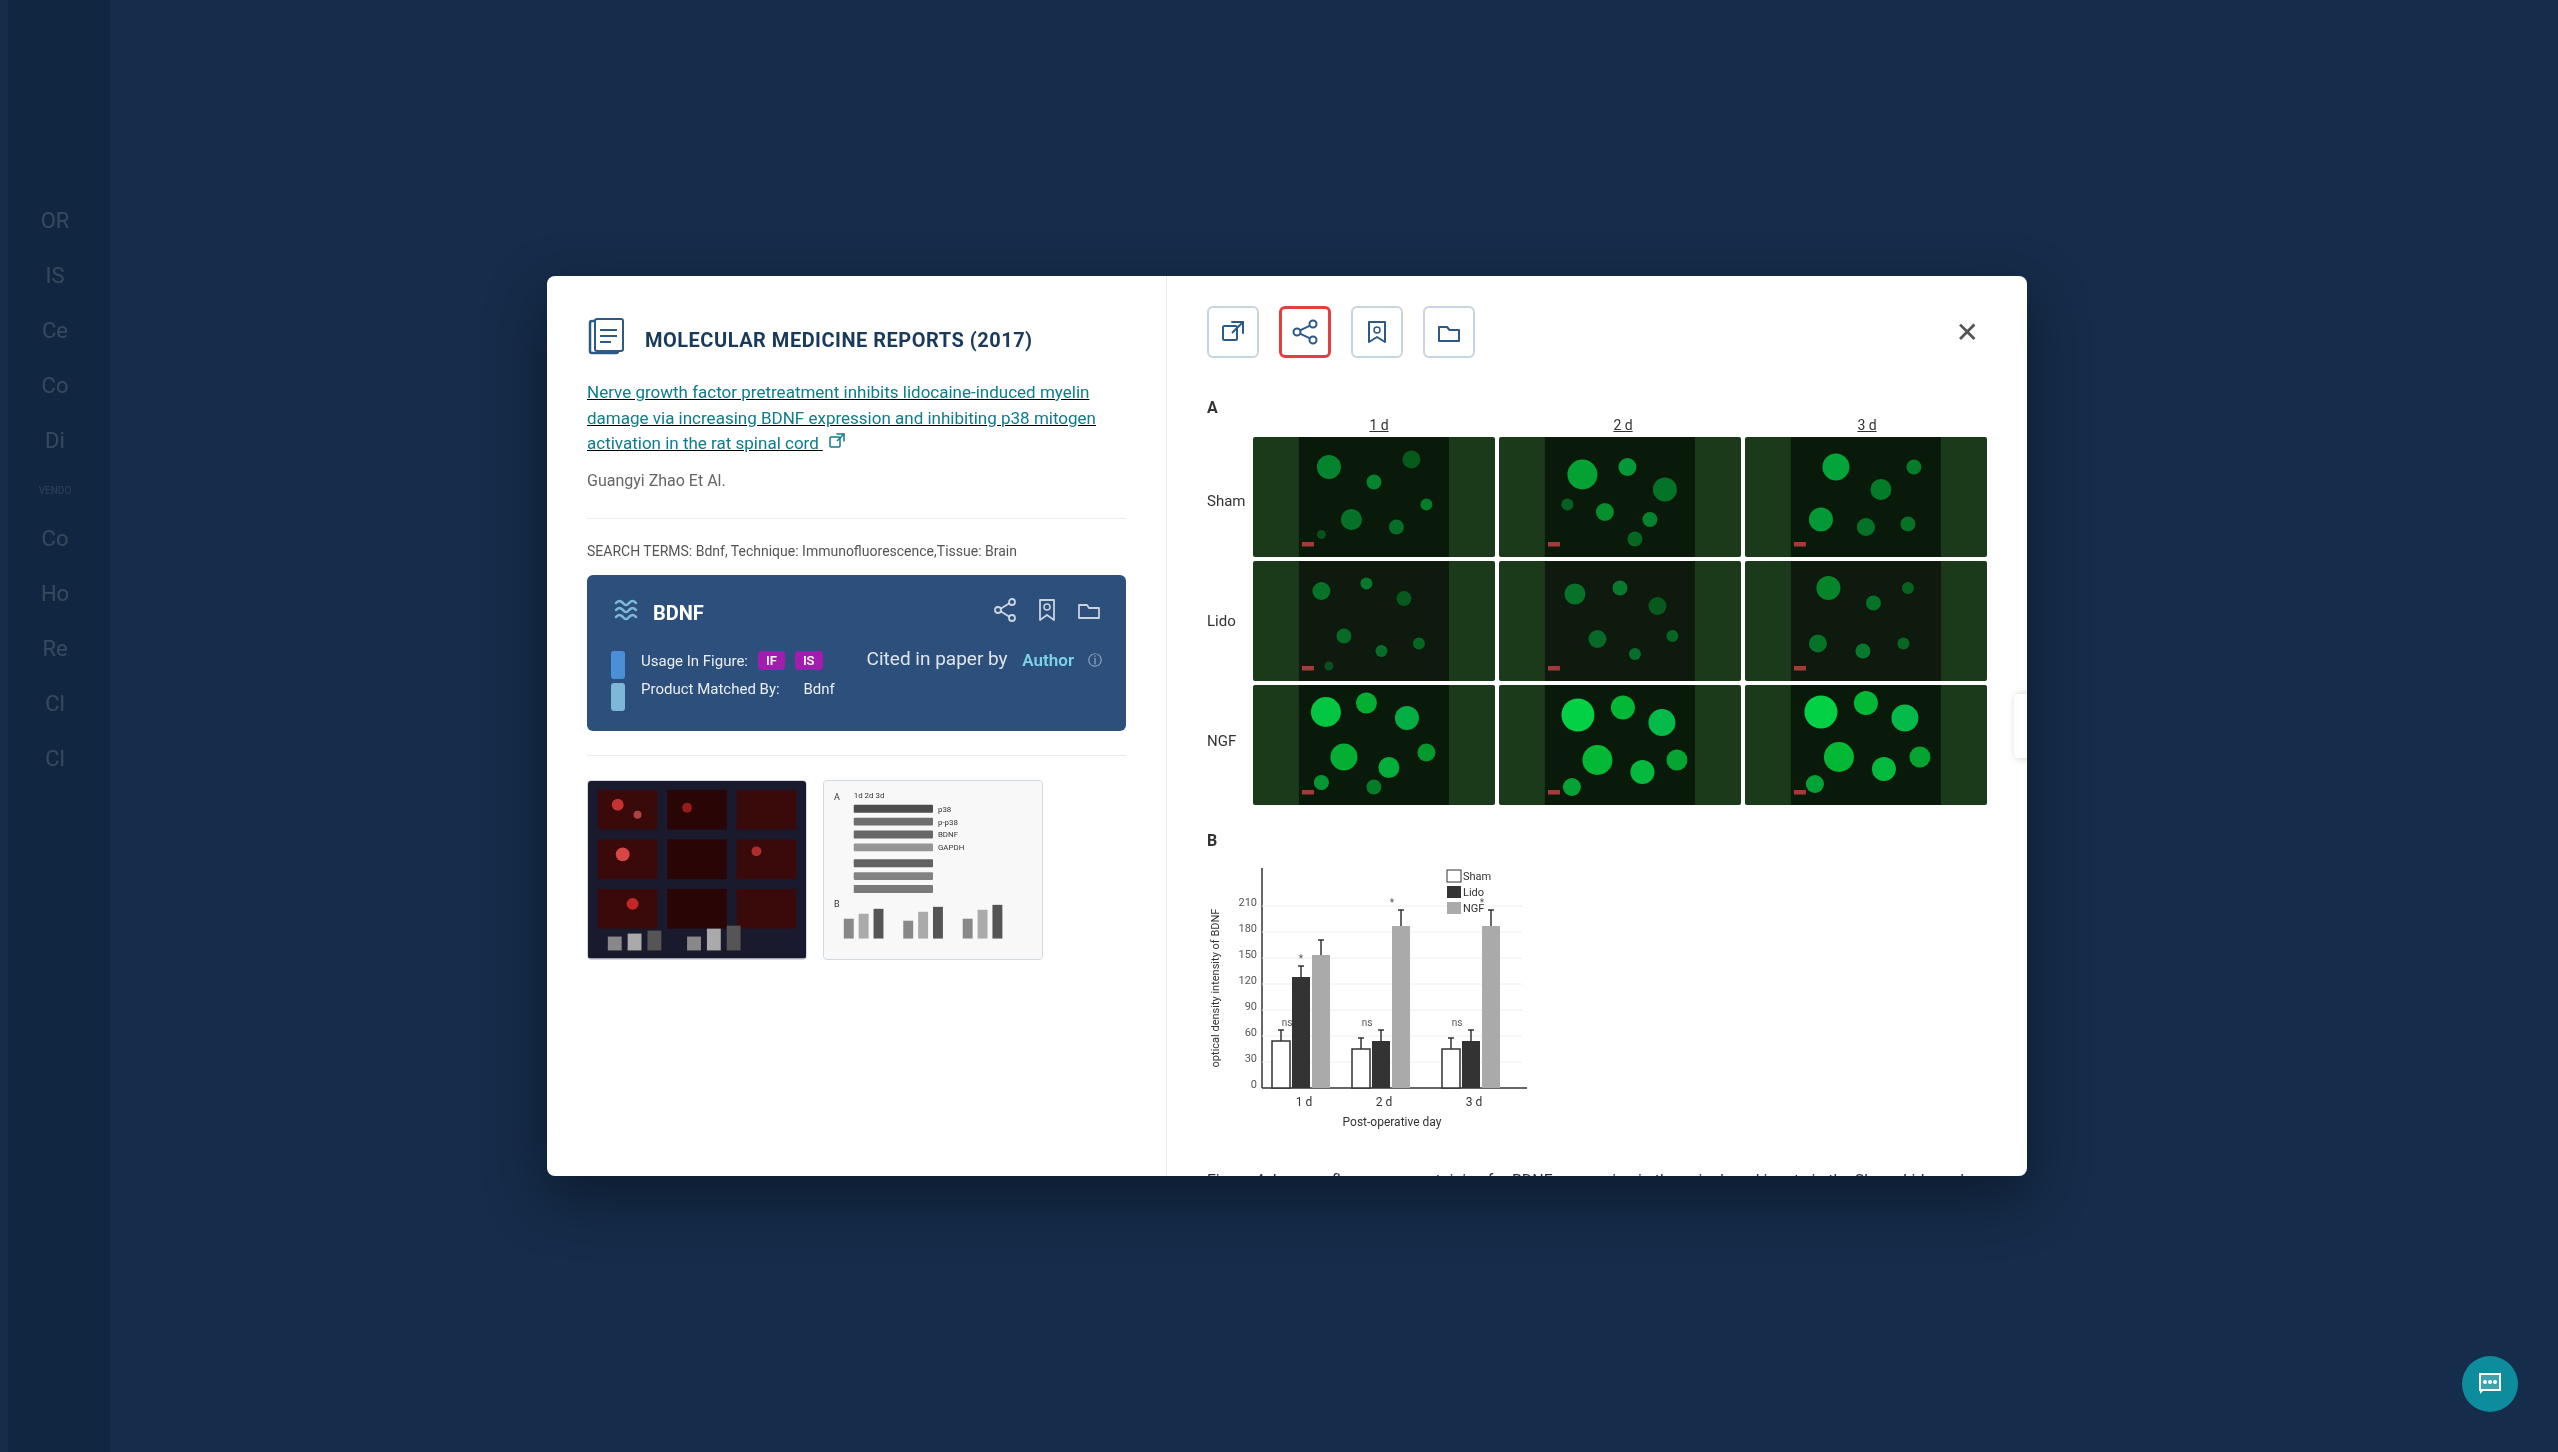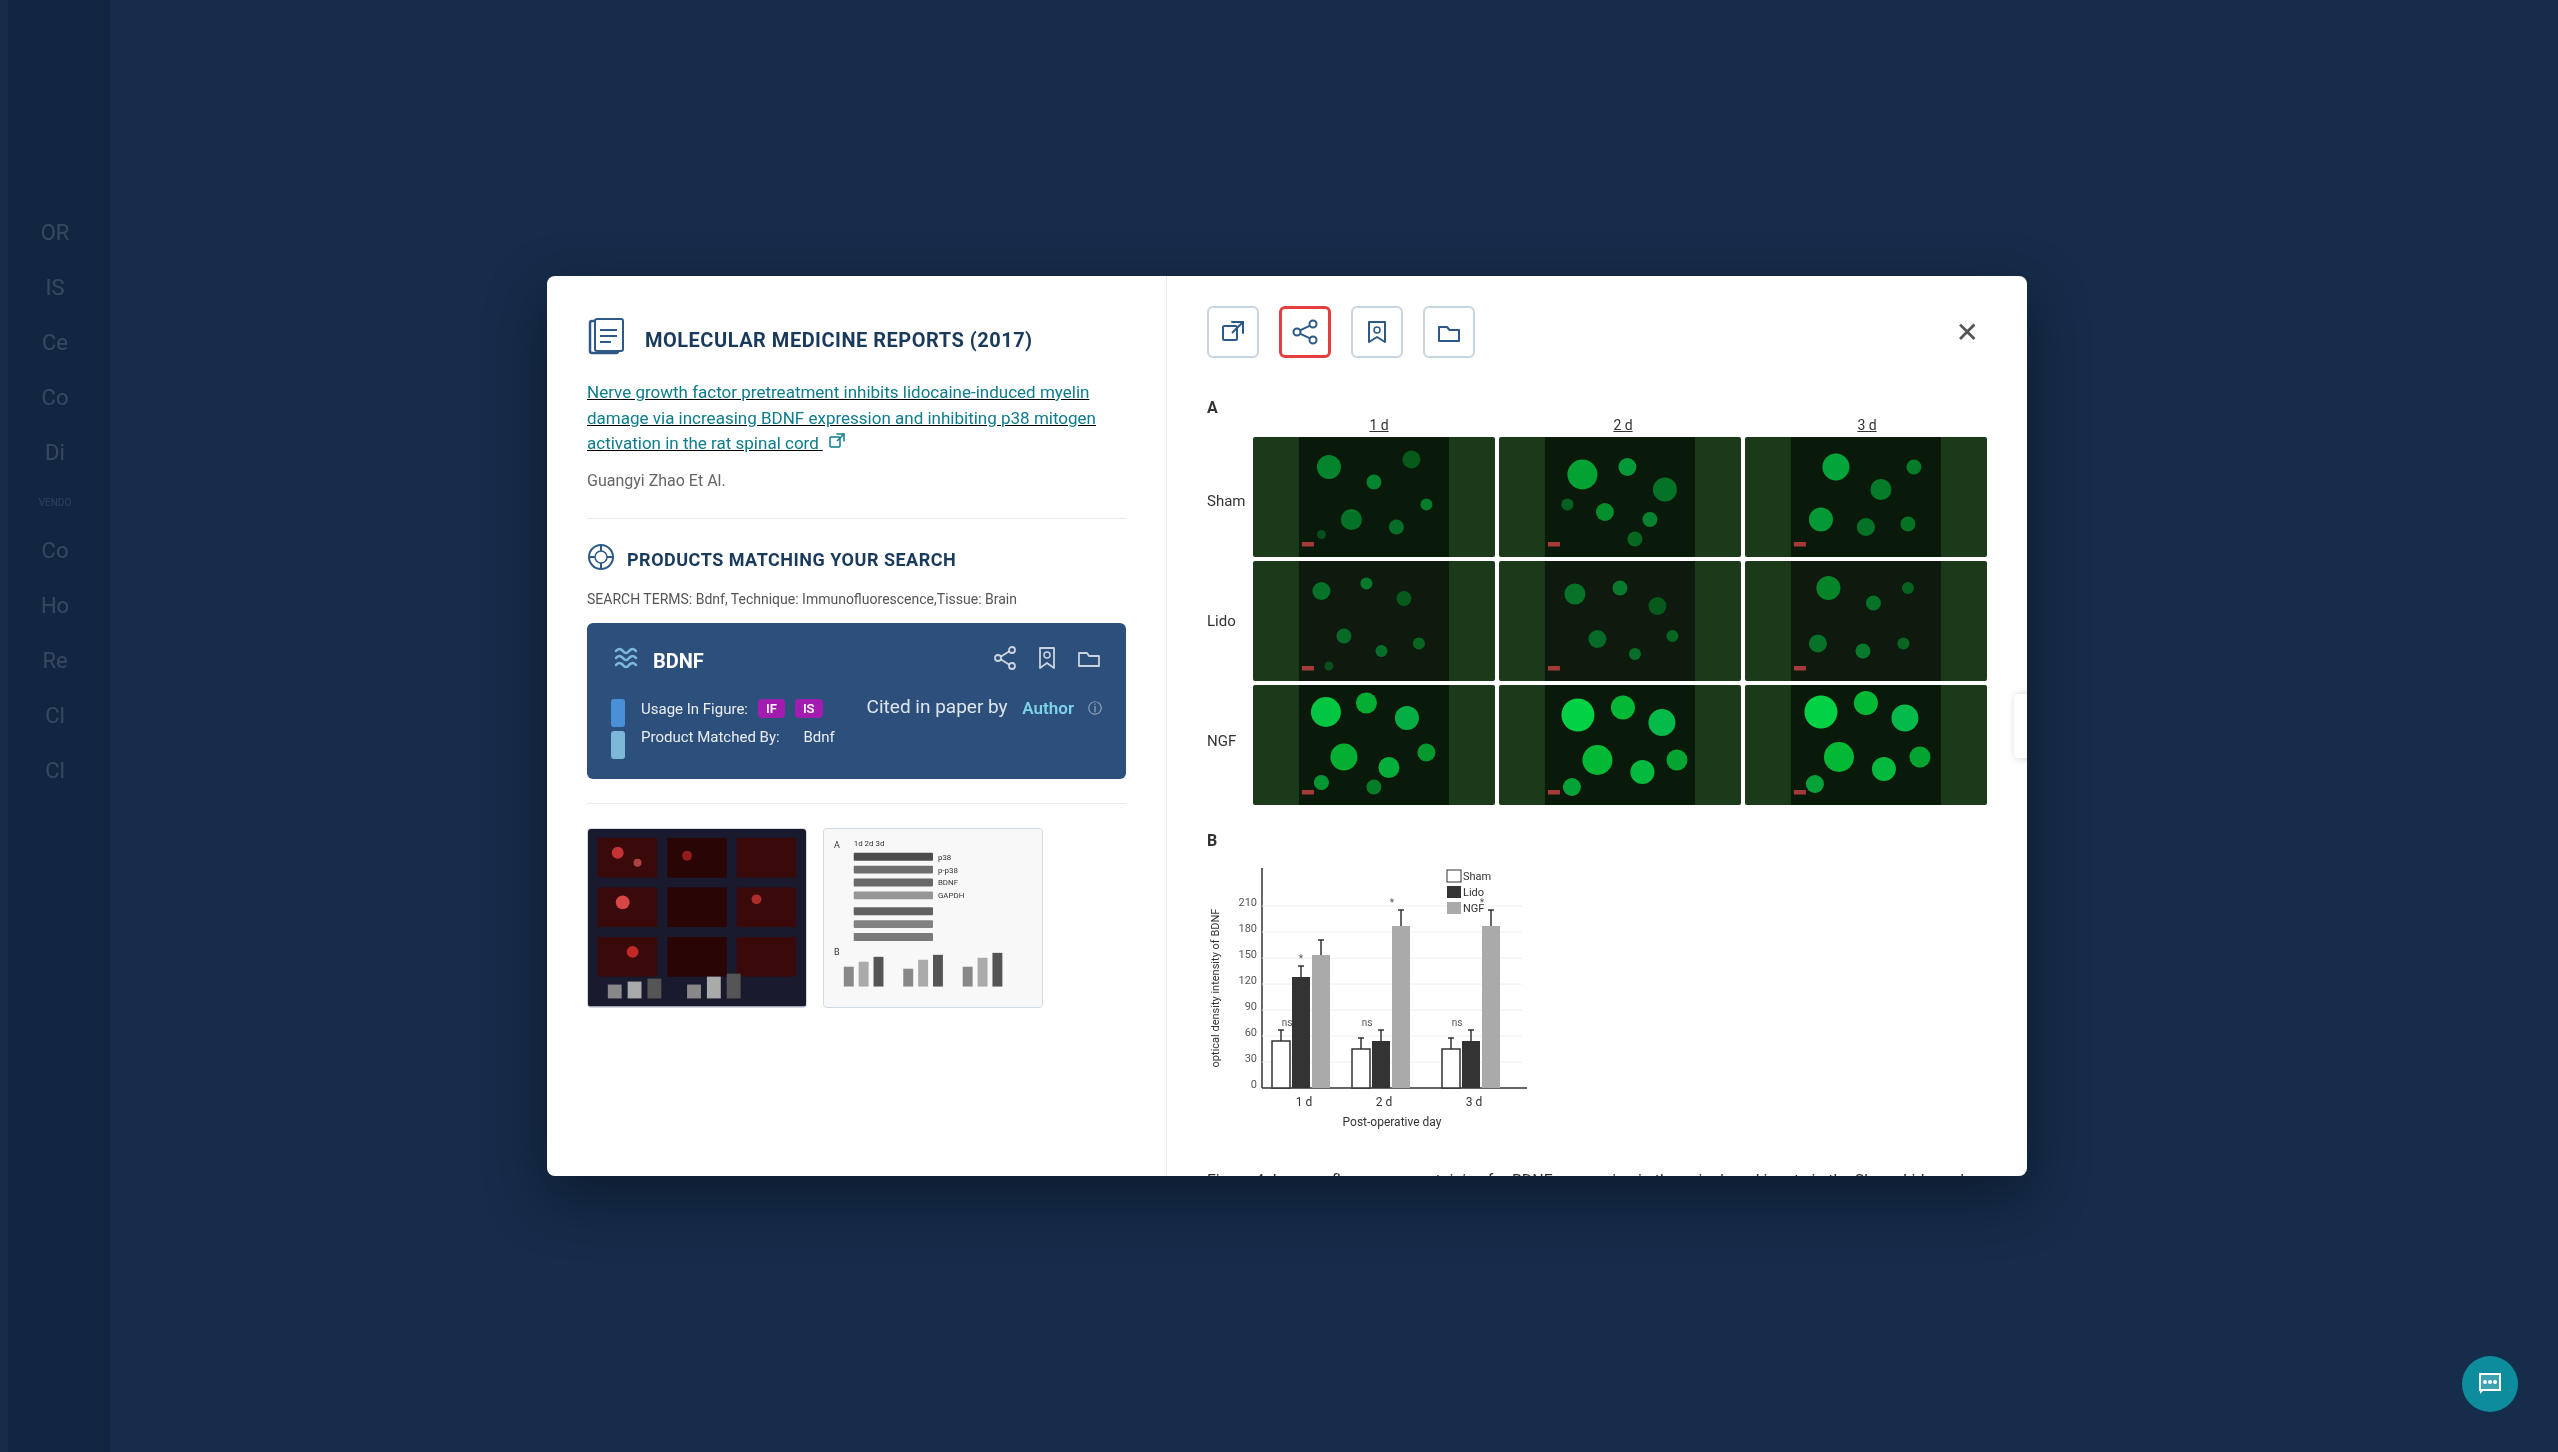--- a/index.html
+++ b/index.html
@@ -20,21 +20,21 @@
       top: 0;
       width: 110px;
       height: 100%;
       background: #162d4a;
       z-index: 0;
     }
 
     .bg-sidebar-items {
       position: absolute;
       left: 0;
-      top: 200px;
+      top: 188px;
       width: 110px;
       display: flex;
       flex-direction: column;
       gap: 30px;
       padding: 20px 10px;
     }
 
     .bg-sidebar-item {
       color: rgba(255,255,255,0.4);
       font-size: 22px;
@@ -454,33 +454,20 @@
             <path d="M8 1h7v7" stroke="#0d7c8c" stroke-width="1.5" stroke-linecap="round"></path>
             <line x1="8" y1="8" x2="15" y2="1" stroke="#0d7c8c" stroke-width="1.5"></line>
           </svg>
         </span>
       </div>
 
       <div class="article-authors">Guangyi Zhao Et Al.</div>
 
       <hr class="divider">
 
-      <div class="section-header">
-        <span class="section-icon">
-          <svg width="28" height="28" viewBox="0 0 28 28" fill="none" xmlns="http://www.w3.org/2000/svg">
-            <circle cx="14" cy="14" r="12" stroke="#2d5986" stroke-width="2" fill="none"></circle>
-            <circle cx="14" cy="14" r="6" stroke="#2d5986" stroke-width="1.5" fill="none"></circle>
-            <line x1="14" y1="2" x2="14" y2="8" stroke="#2d5986" stroke-width="2"></line>
-            <line x1="14" y1="20" x2="14" y2="26" stroke="#2d5986" stroke-width="2"></line>
-            <line x1="2" y1="14" x2="8" y2="14" stroke="#2d5986" stroke-width="2"></line>
-            <line x1="20" y1="14" x2="26" y2="14" stroke="#2d5986" stroke-width="2"></line>
-          </svg>
-        </span>
-        <span class="section-title">PRODUCTS MATCHING YOUR SEARCH</span>
-      </div>
 
       <div class="search-terms">SEARCH TERMS: Bdnf, Technique: Immunofluorescence,Tissue: Brain</div>
 
       <div class="product-card">
         <div class="product-card-header">
           <div class="product-name-row">
             <span style="color:#7db8d8; font-size:26px;">
               <svg width="30" height="30" viewBox="0 0 30 30" fill="none" xmlns="http://www.w3.org/2000/svg">
                 <path d="M5 8 Q8 4 12 8 Q15 12 18 8 Q22 4 25 8" stroke="#7db8d8" stroke-width="2.5" fill="none" stroke-linecap="round"></path>
                 <path d="M5 15 Q8 11 12 15 Q15 19 18 15 Q22 11 25 15" stroke="#7db8d8" stroke-width="2.5" fill="none" stroke-linecap="round"></path>

